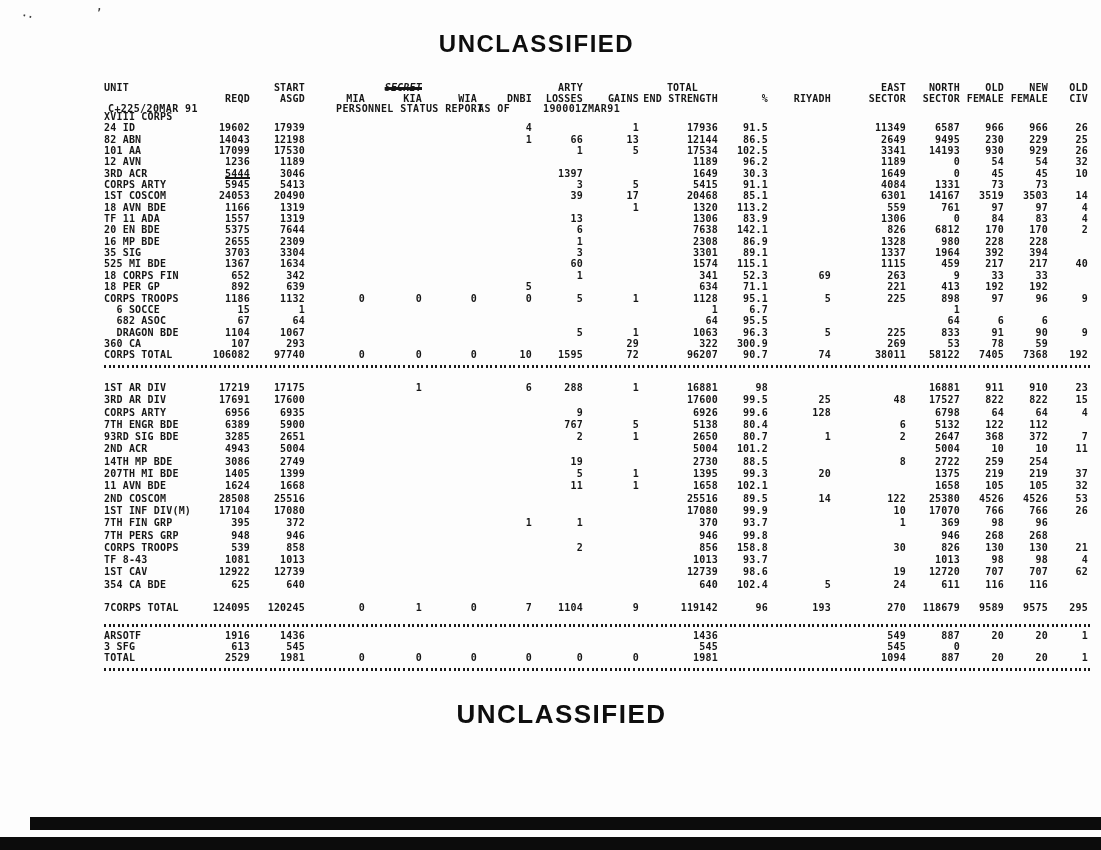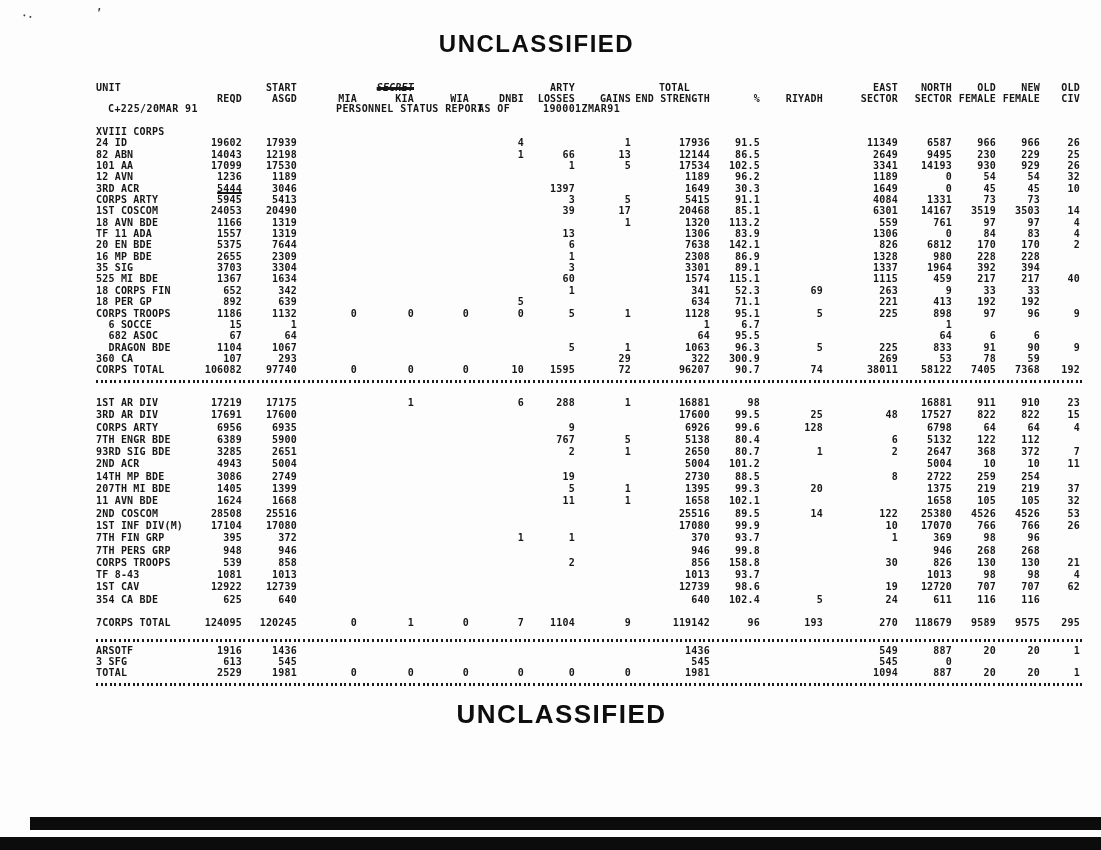--- a/index.html
+++ b/index.html
@@ -10,30 +10,30 @@
   .page { position:absolute; inset:0; background:#fdfdfd; }
   .title { position:absolute; left:0; width:100%; text-align:center;
     font-family:"Liberation Sans", sans-serif; font-weight:bold; color:#0e0e0e; }
   .title-top { top:30px; font-size:24px; letter-spacing:1.5px; transform:translateX(-14px); }
   .title-bottom { top:699px; font-size:26px; letter-spacing:1.5px; transform:translateX(11px); }
   .report-line { position:absolute; top:55px; left:0; width:100%; height:14px;
     font-size:10px; font-weight:bold; letter-spacing:0.4px; }
   .report-line span { position:absolute; white-space:pre;margin-top:48px; }
   .rl-c225 { left:108px; }  .rl-title { left:336px; }  .rl-asof { left:478px; }  .rl-dtg { left:543px; }
 
-  .tablewrap { position:absolute; left:96px; top:82px; width:988px;
+  .tablewrap { position:absolute; left:104px; top:82px; width:988px;
     font-size:10px; font-weight:bold; letter-spacing:0.2px; }
   .grid { display:grid;
     grid-template-columns:100px 46px 55px 60px 57px 55px 55px 51px 56px 79px 50px 63px 75px 54px 44px 44px 40px; }
   .grid span { text-align:right; white-space:pre; line-height:11.35px; overflow:visible; }
   .grid span:first-child { text-align:left; }
   .s7 span { line-height:12.3px; }
   .hdr span { line-height:11px; }
   .section-label { line-height:11.35px; white-space:pre; }
-  .section-label.first { margin-top:22px; }
+  .section-label.first { margin-top:7px; }
   .spacer { height:11.4px; }
   .sep { height:3px; margin:4px 0 3px 0;
     background:repeating-linear-gradient(to right, #1b1b1b 0 2px, transparent 2px 4.6px); }
   .sep2 { margin-top:9px; }
   .struck { text-decoration:line-through; text-decoration-thickness:2.5px;font-style:italic; }
   .pad-total { padding-right:20px; }
   .overline { text-decoration:overline; text-decoration-thickness:2px; }
   .bar { position:absolute; background:#0c0c0c; }
   .bar1 { left:30px; top:817px; width:1071px; height:13px; }
   .bar2 { left:0px; top:837px; width:1101px; height:13px; }

